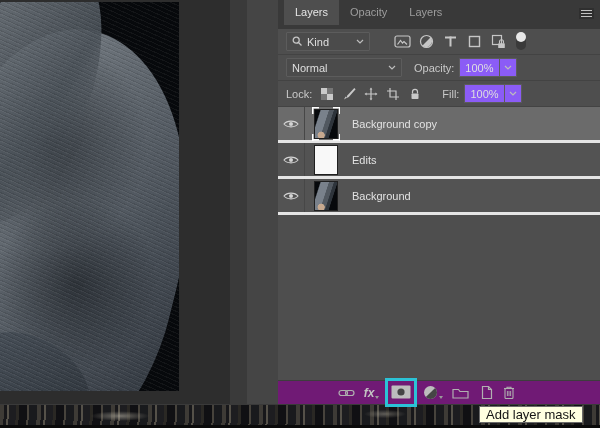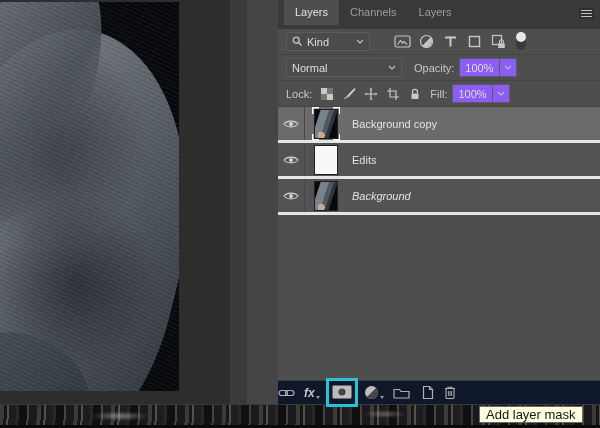--- a/index.html
+++ b/index.html
@@ -76,25 +76,25 @@
     linear-gradient(#fff,#fff) left bottom/1.5px 7px no-repeat,
     linear-gradient(#fff,#fff) right bottom/7px 1.5px no-repeat,
     linear-gradient(#fff,#fff) right bottom/1.5px 7px no-repeat}
   .thumb{width:24px;height:30px;border:1px solid #1f1f1f}
   .thumb.photo-thumb{background:
     radial-gradient(circle at 28% 90%,#c7a98f 0 11%,transparent 13%),
     linear-gradient(108deg,transparent 0 16%,#79818b 20% 44%,#515860 46% 60%,#2e343b 62% 72%,transparent 74%),
     #07090c}
   .thumb.white-thumb{background:#f8f8f8}
   .layer-name{margin-left:12px;font-size:11px;color:#e2e2e2}
-  .layer-name.italic{font-style:italic}
+  .layer-name.italic{}
   .row-lock{position:absolute;right:14px;top:11px}
 
-  .panel-footer{position:absolute;left:0;bottom:0;width:100%;height:24px;background:#0f172a;
-    border-top:1px solid #3d3d3d;display:flex;align-items:center;justify-content:flex-start;
+  .panel-footer{position:absolute;left:0;bottom:0;width:100%;height:24px;background:#701a75;
+    border-top:1px solid #3d3d3d;display:flex;align-items:center;justify-content:center;
     gap:9px;padding-right:24px}
   .fbtn{display:flex;align-items:flex-end;color:#b8b8b8}
   .fx-label{font-size:12px;font-style:italic;font-weight:bold;color:#c3c3c3;line-height:14px}
   .mini-caret{width:0;height:0;border-left:2.5px solid transparent;border-right:2.5px solid transparent;
     border-top:3.5px solid #9a9a9a;margin-left:1px;margin-bottom:1px}
   .mask-hl{display:inline-flex;padding:4px 3px 5px 3px;outline:3px solid var(--accent-cyan)}
 
   
   .texture-strip{position:absolute;left:0;top:404px;width:600px;height:24px;z-index:1;
     border-top:1px solid #3a3a3a;border-bottom:3px solid #0a0a0a;background:#141414;
@@ -122,21 +122,21 @@
       <div class="fabric-texture"></div>
     </div>
   </div>
   <div class="band1"></div>
   <div class="band2"></div>
 
   <div class="panel">
 
     <div class="tabbar">
       <div class="tab active">Layers</div>
-      <div class="tab">Channels</div>
+      <div class="tab">Opacity</div>
       <div class="tab">Layers</div>
       <div class="menu-btn">
           <i></i>
         </div>
     </div>
 
     <div class="ctl-row">
       <div class="field kind-field">
         <span>
           <svg width="11" height="11" viewBox="0 0 11 11" fill="none" stroke="#c6c6c6" stroke-width="1.3">
@@ -233,21 +233,21 @@
           <path d="M4 1 V10 H13"></path>
             <path d="M1 4 H10 V13"></path>
           </svg>
       </div>
       <div class="licon">
         <svg width="12" height="14" viewBox="0 0 12 14">
           <path d="M3.5 6.5 V4.8 a2.5 2.5 0 0 1 5 0 V6.5" fill="none" stroke="#c9c9c9" stroke-width="1.2"></path>
           <rect x="2.5" y="6.4" width="7" height="5.6" rx="0.8" fill="#c9c9c9"></rect>
           </svg>
       </div>
-      <span class="lbl" style="margin-left:4px">Fill:</span>
+      <span class="lbl" style="margin-left:16px">Fill:</span>
       <div class="valbox" style="margin-left:5px">
         <span class="val">100%</span>
         <span class="chev-seg">
           <svg width="8" height="5" viewBox="0 0 8 5" fill="none" stroke="#bdbdbd" stroke-width="1.2">
             <path d="M1 1 L4 4 L7 1"></path>
             </svg>
         </span>
       </div>
     </div>
 

